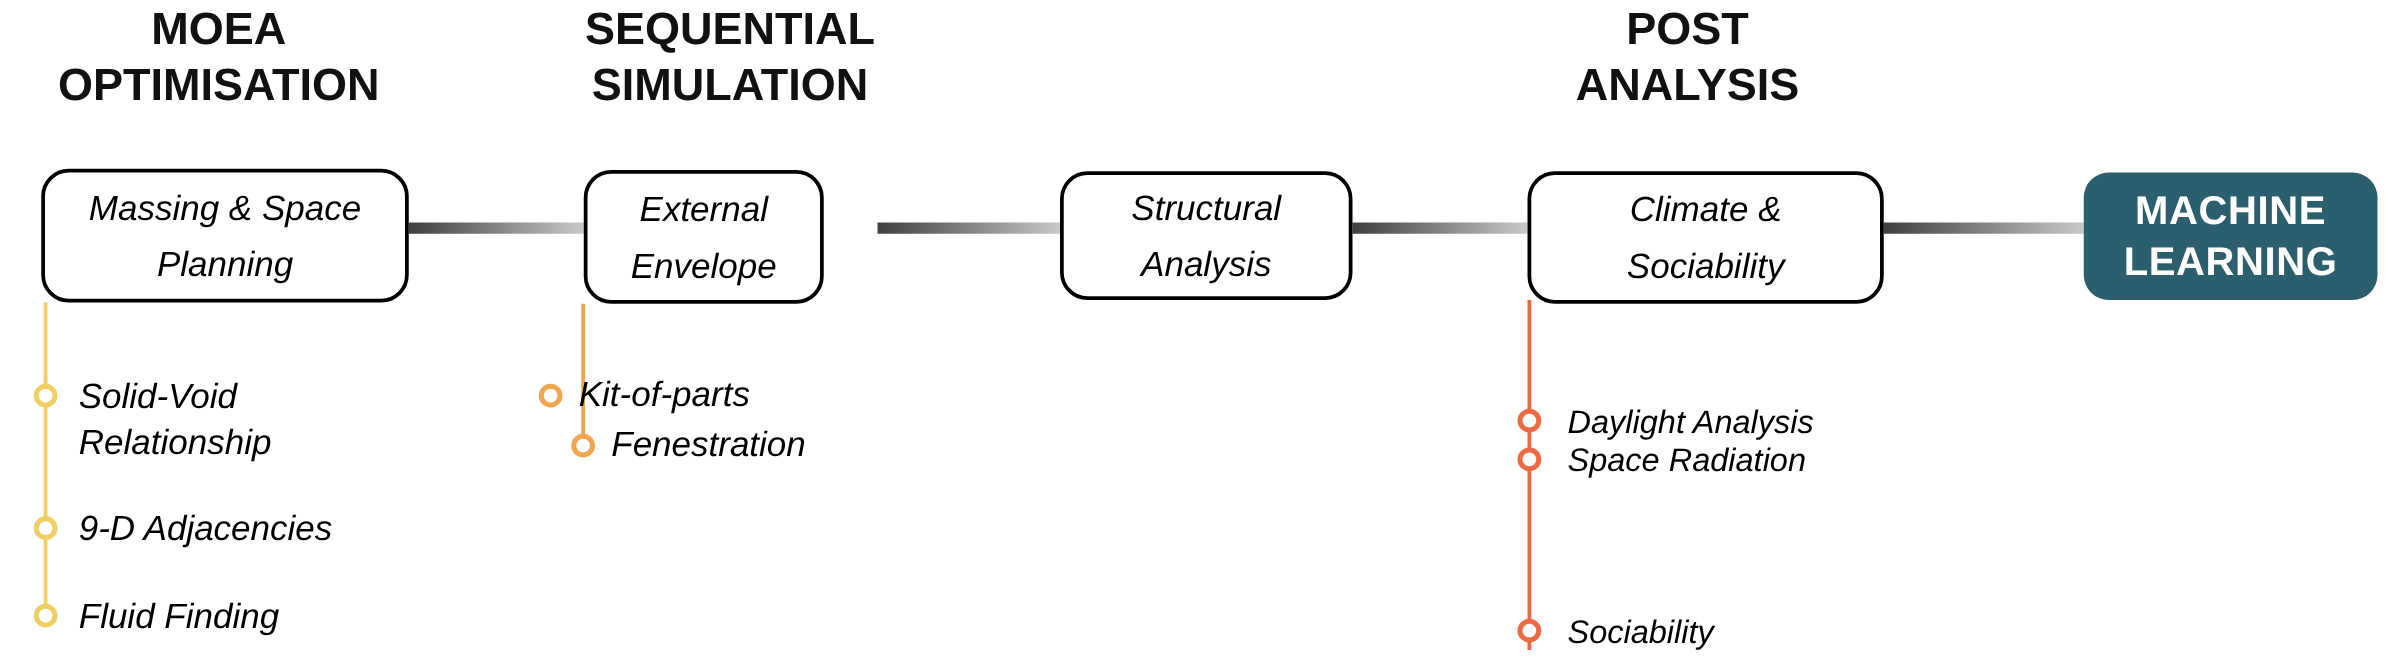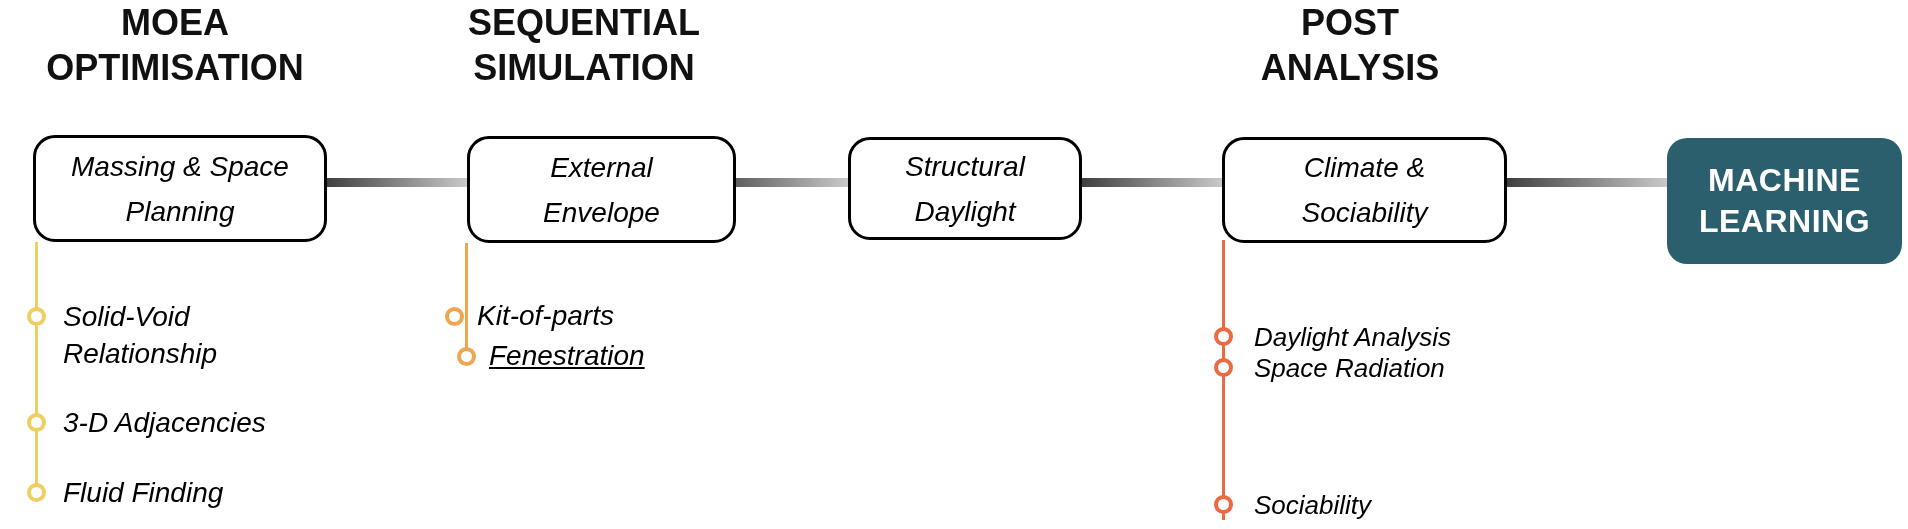--- a/index.html
+++ b/index.html
@@ -27,25 +27,25 @@
     background:#ffffff;
     border:3.5px solid #000;
     border-radius:22px;
     display:flex;align-items:center;justify-content:center;
     text-align:center;
     font-style:italic;font-size:28px;line-height:45px;
     white-space:pre-line;
     z-index:2;
   }
   .node1{left:33px;top:135px;width:294px;height:107px;}
-  .node2{left:467px;top:136px;width:269px;height:107px;}
+  .node2{left:467px;top:136px;width:192px;height:107px;}
   .node3{left:848px;top:137px;width:234px;height:103px;}
   .node4{left:1222px;top:137px;width:285px;height:106px;}
   .node-ml{
-    left:1667px;top:138px;width:235px;height:126px;
+    left:1667px;top:138px;width:235px;height:102px;
     background:#2B5F6E;border:none;border-radius:20px;
     color:#ffffff;font-style:normal;font-weight:bold;
     font-size:32px;line-height:41px;letter-spacing:0.5px;
   }
   .connector{
     position:absolute;top:178px;height:9px;
     background:linear-gradient(to right,#3f3f3f,#c9c9c9);
     z-index:1;
   }
   .c1{left:327px;width:140px;}
@@ -68,22 +68,22 @@
   .g1 .dot{border:4px solid #EFCE62;margin-top:9px;}
   .g1 .txt{margin-left:17px;}
   .g2 .dot{border:4px solid #F0A64E;margin-top:10px;}
   .g2 .txt{margin-left:13px;}
   .g4{font-size:26px;line-height:32px;}
   .g4 .dot{border:4px solid #EB6A42;margin-top:6px;}
   .g4 .txt{margin-left:21px;}
   .s1a{left:27px;top:298px;}
   .s1b{left:27px;top:404px;}
   .s1c{left:27px;top:474px;}
-  .s2a{left:445px;top:297px;}
-  .s2b{left:457px;top:337px;text-decoration:underline;}
+  .s2a{left:431px;top:297px;}
+  .s2b{left:457px;top:337px;}
   .s4a{left:1214px;top:321px;justify-content:space-between;}
   .s4b{left:1214px;top:352px;}
   .s4c{left:1214px;top:384px;}
   .s4d{left:1214px;top:489px;}
 </style>
 </head>
 <body>
 
 <div class="canvas">
 
@@ -97,38 +97,38 @@
   <div class="connector c1"></div>
   <div class="connector c2"></div>
   <div class="connector c3"></div>
   <div class="connector c4"></div>
 
   <div class="node node1">Massing &amp; Space
 Planning</div>
   <div class="node node2">External
 Envelope</div>
   <div class="node node3">Structural
-Daylight</div>
+Analysis</div>
   <div class="node node4">Climate &amp;
 Sociability</div>
   <div class="node node-ml">MACHINE
 LEARNING</div>
 
   <div class="vline v1"></div>
   <div class="vline v2"></div>
   <div class="vline v3"></div>
 
   <div class="subitem g1 s1a">
     <span class="dot"></span>
     <span class="txt">Solid-Void
 Relationship</span>
   </div>
   <div class="subitem g1 s1b">
     <span class="dot"></span>
-    <span class="txt">3-D Adjacencies</span>
+    <span class="txt">9-D Adjacencies</span>
   </div>
   <div class="subitem g1 s1c">
     <span class="dot"></span>
     <span class="txt">Fluid Finding</span>
   </div>
 
   <div class="subitem g2 s2a">
     <span class="dot"></span>
     <span class="txt">Kit-of-parts</span>
   </div>

